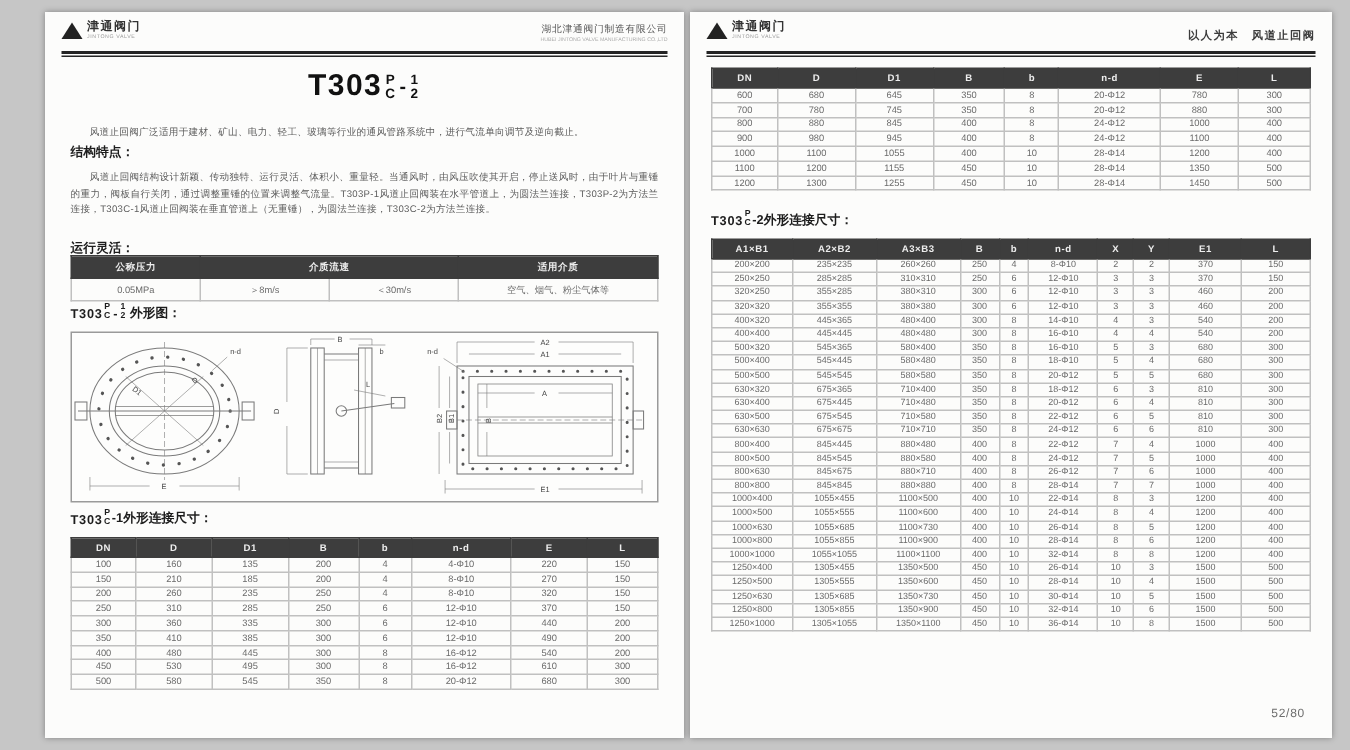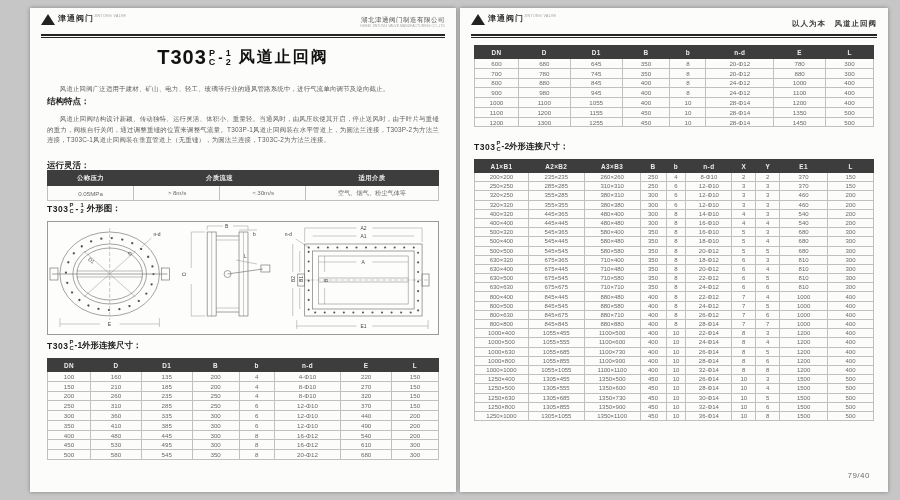--- a/index.html
+++ b/index.html
@@ -13,21 +13,21 @@
     position:absolute;top:8px;height:484px;background:#fcfcfb;
     box-shadow:0 0 4px rgba(0,0,0,.35);
   }
   #page-left{left:30px;width:426px;}
   #page-right{left:460px;width:428px;}
 
   
   .hdr{position:absolute;top:6px;left:11px;right:11px;height:18px;}
   .logo{position:absolute;left:0;top:0;display:flex;align-items:center;gap:3px;}
   .logo-tri{width:0;height:0;border-left:7px solid transparent;border-right:7px solid transparent;border-bottom:11px solid #222;}
-  .logo-texts{display:flex;flex-direction:row;line-height:1.1;}
+  .logo-texts{display:flex;flex-direction:column;line-height:1.1;}
   .logo-txt{font-size:8px;font-weight:bold;color:#333;letter-spacing:1px;}
   .logo-sub{font-size:3.5px;color:#9a9a9a;letter-spacing:.4px;}
   .hdr-right{position:absolute;right:0;top:2px;text-align:right;line-height:1.25;}
   .hdr-right .l1{font-size:6.5px;color:#555;letter-spacing:.5px;}
   .hdr-right .l2{font-size:3.5px;color:#ababab;}
   .hdr-slogan{position:absolute;right:0;top:5px;font-size:7.5px;color:#3c3c3c;letter-spacing:1px;font-weight:bold;}
   .hdr-rule{position:absolute;top:26px;left:11px;right:11px;height:1px;border-top:2px solid #242424;border-bottom:1px solid #242424;}
 
   
   .model-h{display:flex;align-items:center;font-weight:bold;color:#1d1d1d;font-size:9.5px;}
@@ -88,21 +88,20 @@
     <span class="code">T303</span>
     <span class="stack">
         <i>P</i>
         <i>C</i>
       </span>
     <span class="dash">-</span>
     <span class="stack">
         <i>1</i>
         <i>2</i>
       </span>
-    <span class="vname">风道止回阀</span>
   </div>
 
   <div class="para" style="top:76px;">风道止回阀广泛适用于建材、矿山、电力、轻工、玻璃等行业的通风管路系统中，进行气流单向调节及逆向截止。</div>
 
   <div class="subhead" style="top:88px;">结构特点：</div>
 
   <div class="para" style="top:106px;">风道止回阀结构设计新颖、传动独特、运行灵活、体积小、重量轻。当通风时，由风压吹使其开启，停止送风时，由于叶片与重锤的重力，阀板自行关闭，通过调整重锤的位置来调整气流量。T303P-1风道止回阀装在水平管道上，为圆法兰连接，T303P-2为方法兰连接，T303C-1风道止回阀装在垂直管道上（无重锤），为圆法兰连接，T303C-2为方法兰连接。</div>
 
   <div class="subhead" style="top:152px;">运行灵活：</div>
 
@@ -844,15 +843,15 @@
             <td>36-Φ14</td>
             <td>10</td>
             <td>8</td>
             <td>1500</td>
             <td>500</td>
           </tr>
         </tbody>
       </table>
     </div>
 
-  <div class="page-num">79/40</div>
+  <div class="page-num">52/80</div>
 
 </div>
 
 </body></html>

